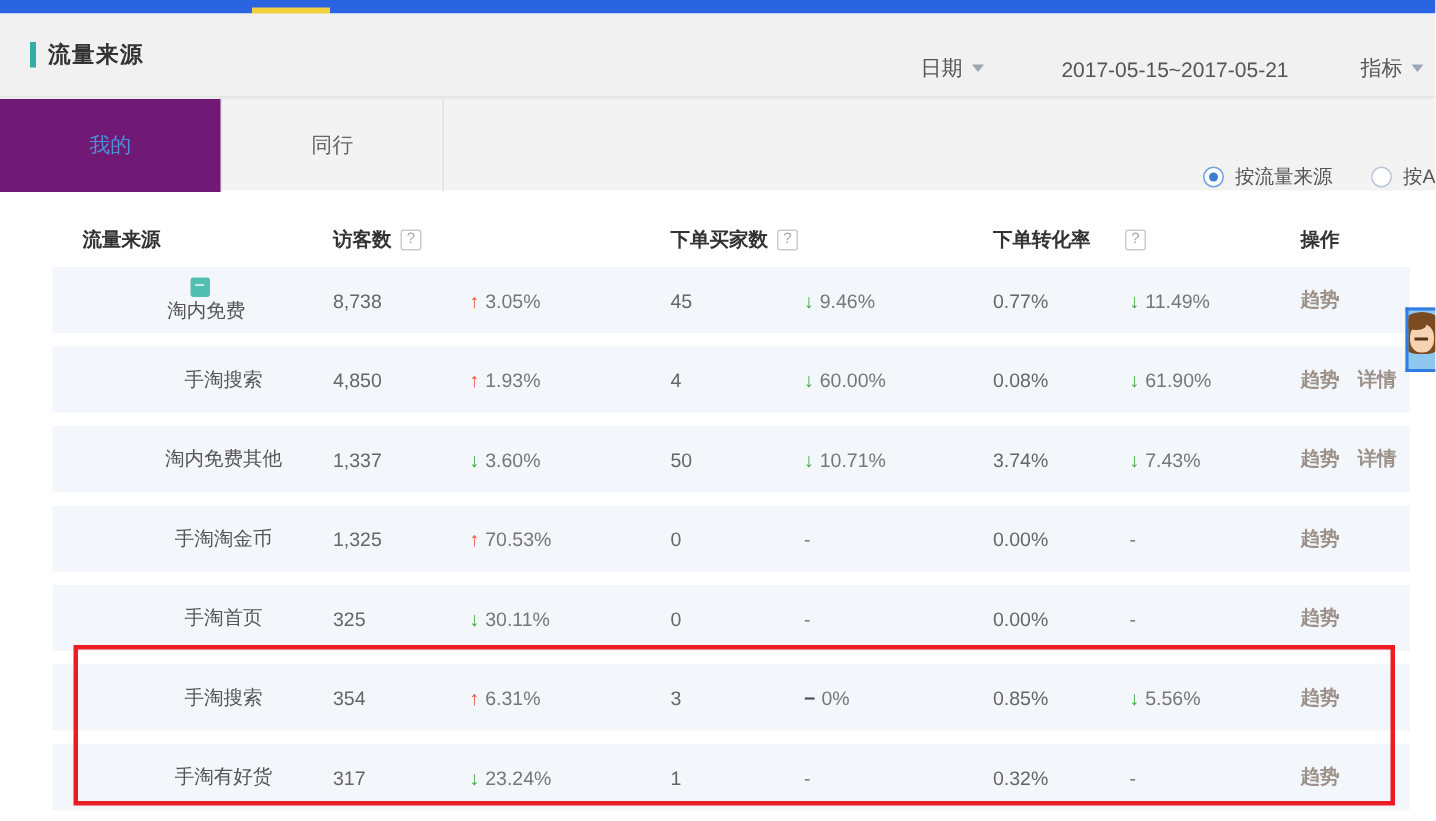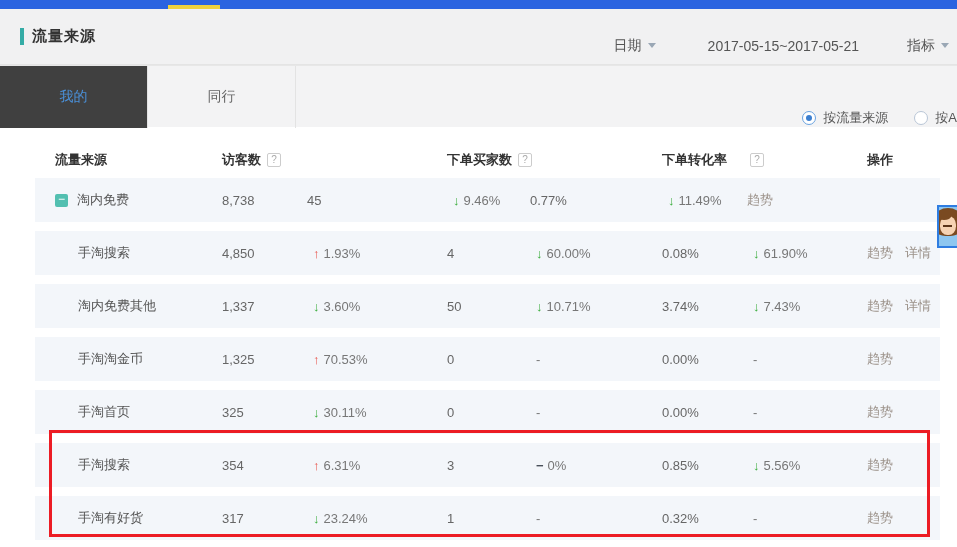--- a/index.html
+++ b/index.html
@@ -21,21 +21,21 @@
   .ctl { display:flex; align-items:center; cursor:pointer; }
   .caret { display:inline-block; width:0; height:0; border-left:4px solid transparent;
     border-right:4px solid transparent; border-top:5px solid #9aa7b5; margin-left:6px; }
   .date-value { margin:0 48px 0 52px; color:#555; }
 
   
   .tabs { position:absolute; left:0; top:65px; width:957px; height:62px; background:#f3f3f4;
     border-top:1px solid #e7e7e7; display:flex; }
   .tab { width:148px; height:62px; display:flex; align-items:center; justify-content:center;
     font-size:14px; color:#666; border-right:1px solid #e3e3e3; cursor:pointer; }
-  .tab.active { background:#404040; color:#4a90d9; }
+  .tab.active { background:#701a75; color:#4a90d9; }
   .tabs-rest { flex:1; display:flex; align-items:flex-end; justify-content:flex-end; gap:26px; }
   .radio-item { display:flex; align-items:center; font-size:13px; color:#555; cursor:pointer; white-space:nowrap; }
   .radio { width:14px; height:14px; border-radius:50%; border:1px solid #b9c6d6; background:#fff;
     position:relative; margin-right:7px; flex:0 0 auto; }
   .radio.selected { border-color:#6aa3e0; }
   .radio.selected::after { content:""; position:absolute; left:3px; top:3px; width:6px; height:6px;
     border-radius:50%; background:#3c7fd0; }
 
   
   .table { position:absolute; left:35px; top:127px; width:905px; }
@@ -46,33 +46,33 @@
   .th-source { grid-column:1; padding-left:20px; }
   .th-visitors { grid-column:2/4; }
   .th-buyers { grid-column:4/6; }
   .th-conv { grid-column:6/8;gap:17px; }
   .th-actions { grid-column:8; }
   .help { display:inline-block; width:14px; height:14px; line-height:12px; text-align:center;
     border:1px solid #ccc; border-radius:2px; color:#aaa; font-size:10px; font-weight:normal;
     background:#fff; margin-left:6px; }
 
   .trow { height:44px; background:#f3f6fa; margin-bottom:9px; font-size:13px; color:#666; }
-  .cell { padding-left:2px; white-space:nowrap; }
+  .cell { padding-left:2px; white-space:nowrap;flex-direction:column; }
   .cell.name { color:#555; display:flex; align-items:center; }
   .trow.parent .cell.name { padding-left:20px; }
   .trow.child  .cell.name { padding-left:43px; }
   .collapse { display:inline-block; width:13px; height:13px; background:#52bfb0; border-radius:2px;
     color:#fff; font-size:12px; line-height:11px; text-align:center; margin-right:9px; cursor:pointer; }
   .collapse::before { content:"−"; }
   .cell.delta { color:#777; padding-left:8px; }
   .arrow { display:inline-block; margin-right:4px; font-weight:bold; }
   .arrow.up::before   { content:"↑"; color:#e8544a; }
   .arrow.down::before { content:"↓"; color:#3aad3c; }
   .arrow.flat::before { content:"−"; color:#49505a; }
-  .cell.actions { color:#9b9189; }
+  .cell.actions { color:#9b9189;font-weight:bold; }
   .link { cursor:pointer; color:#9b9189; }
   .link + .link { margin-left:12px; }
   .link:empty { display:none; }
 
   
   .highlight-box { position:absolute; left:49px; top:430px; width:881px; height:107px;
     border:3px solid #ec1c24; z-index:6; pointer-events:none; }
 
   
   .avatar { position:absolute; top:205px; right:0; width:20px; height:43px;
@@ -146,20 +146,21 @@
       </div>
       <div class="th th-actions">操作</div>
     </div>
 
     <div class="trow parent">
       <div class="cell name">
           <span class="collapse"></span>
           <span>淘内免费</span>
         </div>
       <div class="cell">8,738</div>
+      <div class="cell delta"><span class="arrow up"></span><span>3.05%</span></div>
       <div class="cell">45</div>
       <div class="cell delta"><span class="arrow down"></span><span>9.46%</span></div>
       <div class="cell">0.77%</div>
       <div class="cell delta"><span class="arrow down"></span><span>11.49%</span></div>
       <div class="cell actions"><span class="link">趋势</span></div>
     </div>
 
     <div class="trow child">
       <div class="cell name">
           <span>手淘搜索</span>

